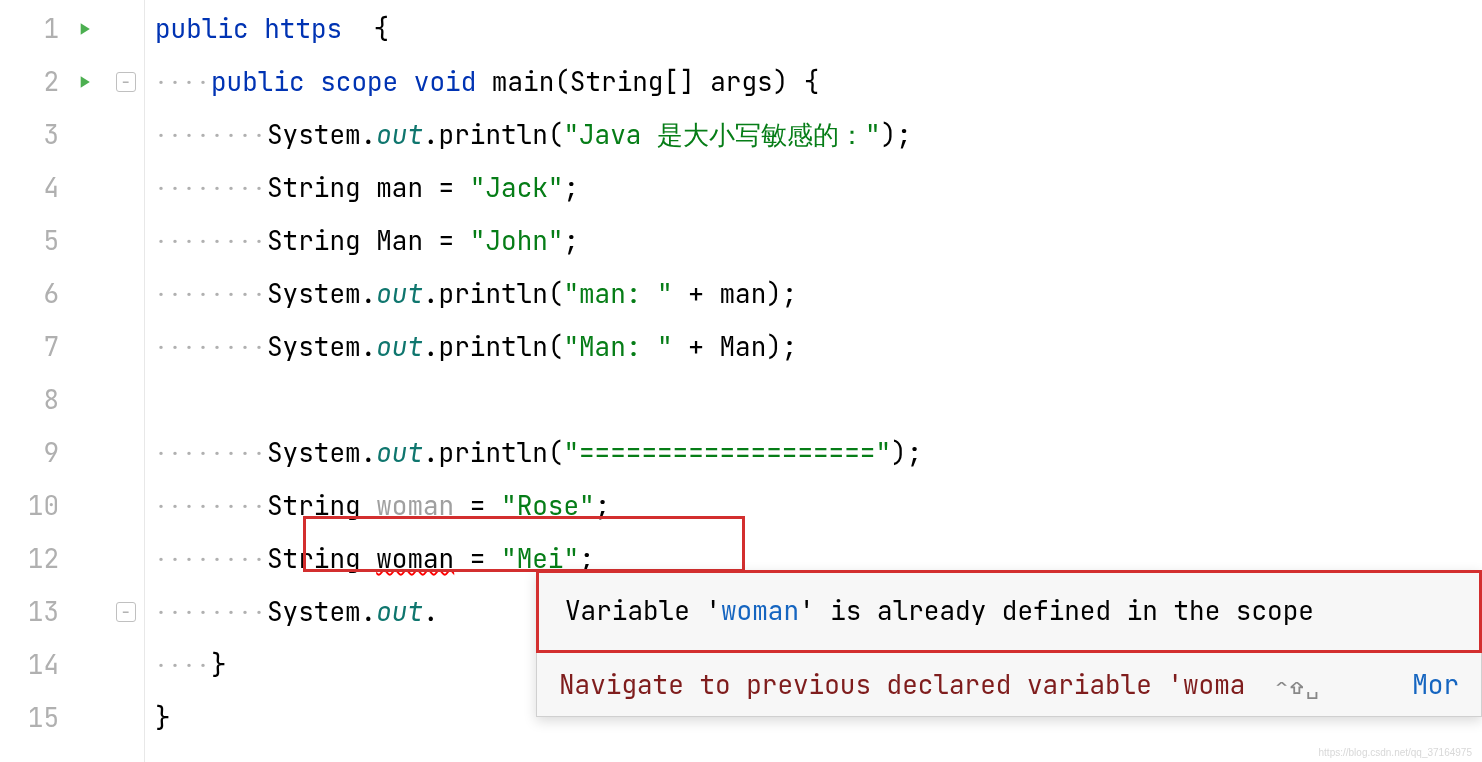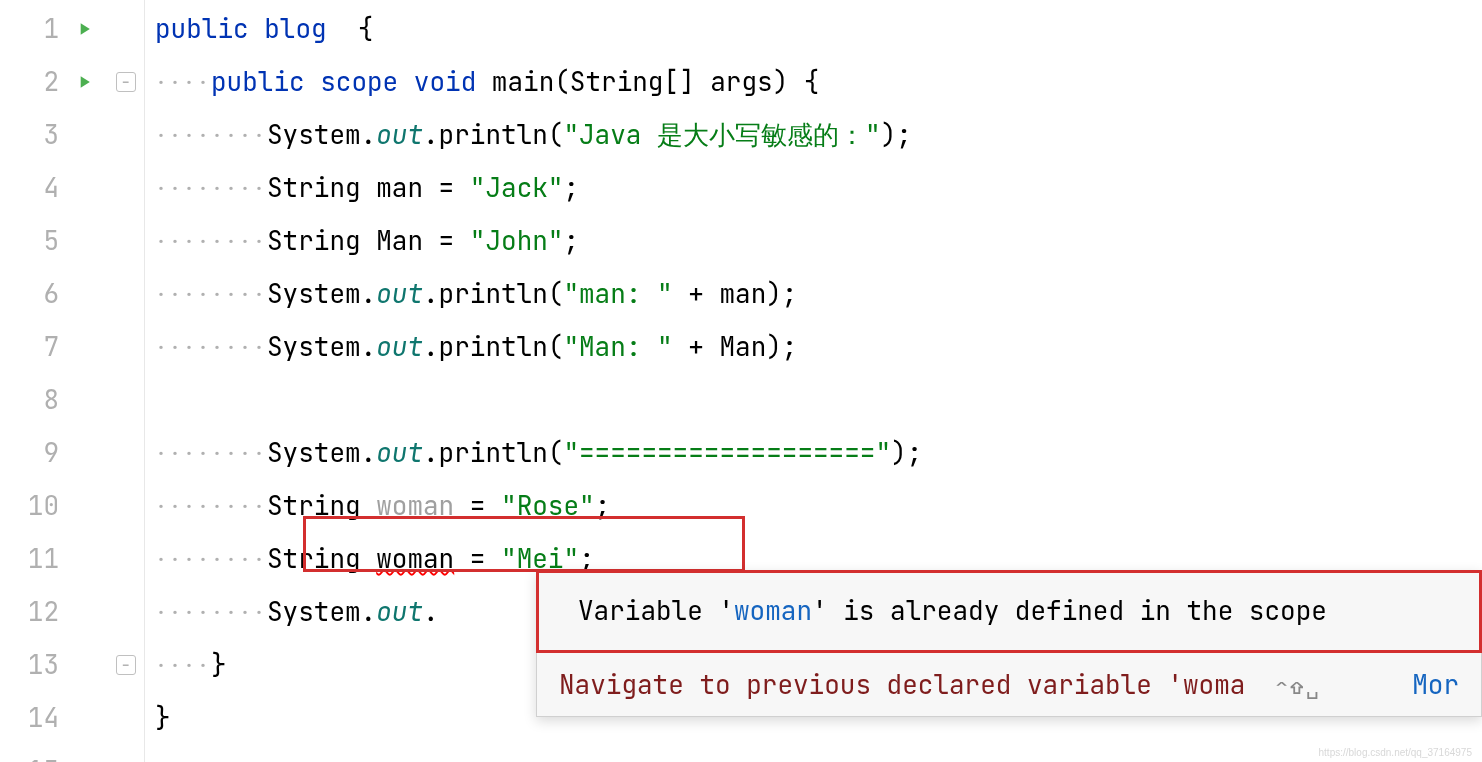--- a/index.html
+++ b/index.html
@@ -89,21 +89,21 @@
       position: absolute;
       left: 536px;
       top: 570px;
       right: 0;
       background: #f7f7f7;
       border: 1px solid #d0d0d0;
       box-shadow: 0 4px 12px rgba(0,0,0,0.15);
       font-family: "JetBrains Mono", "Menlo", "Consolas", monospace;
     }
     .tooltip-main {
-      padding: 20px 22px 22px 39px;
+      padding: 20px 22px 22px 26px;
       border: 3px solid #d32f2f;
       margin: -1px -1px 0 -1px;
     }
     .tooltip-main .hl { color: #1565c0; }
     .tooltip-actions {
       display: flex;
       align-items: center;
       justify-content: space-between;
       padding: 14px 22px 14px 22px;
       font-size: 26px;
@@ -160,39 +160,36 @@
     <div class="line-number-row">
         <span>8</span>
       </div>
     <div class="line-number-row">
         <span>9</span>
       </div>
     <div class="line-number-row">
         <span>10</span>
       </div>
     <div class="line-number-row">
-        <span>11</span>
-      </div>
-    <div class="line-number-row">
         <span>12</span>
       </div>
     <div class="line-number-row">
       <span>13</span>
       <span class="fold-icon">−</span>
     </div>
     <div class="line-number-row">
         <span>14</span>
       </div>
     <div class="line-number-row">
         <span>15</span>
       </div>
   </div>
 
   <div class="code-area">
-    <div class="code-line"><span class="kw">public</span><span> </span><span class="kw">blog</span><span> </span><span class="plain"> {</span></div>
+    <div class="code-line"><span class="kw">public</span><span> </span><span class="kw">https</span><span> </span><span class="plain"> {</span></div>
 
     <div class="code-line"><span class="dot">····</span><span class="kw">public</span><span> </span><span class="kw">scope</span><span> </span><span class="kw">void</span><span> </span><span class="ident">main</span><span class="plain">(String[] args) {</span></div>
 
     <div class="code-line"><span class="dot">········</span><span class="plain">System.</span><span class="field">out</span><span class="plain">.println(</span><span class="str">"Java 是大小写敏感的："</span><span class="plain">);</span></div>
 
     <div class="code-line"><span class="dot">········</span><span class="plain">String </span><span class="plain">man</span><span class="plain"> = </span><span class="str">"Jack"</span><span class="plain">;</span></div>
 
     <div class="code-line"><span class="dot">········</span><span class="plain">String </span><span class="plain">Man</span><span class="plain"> = </span><span class="str">"John"</span><span class="plain">;</span></div>
 
     <div class="code-line"><span class="dot">········</span><span class="plain">System.</span><span class="field">out</span><span class="plain">.println(</span><span class="str">"man: "</span><span class="plain"> + man);</span></div>

